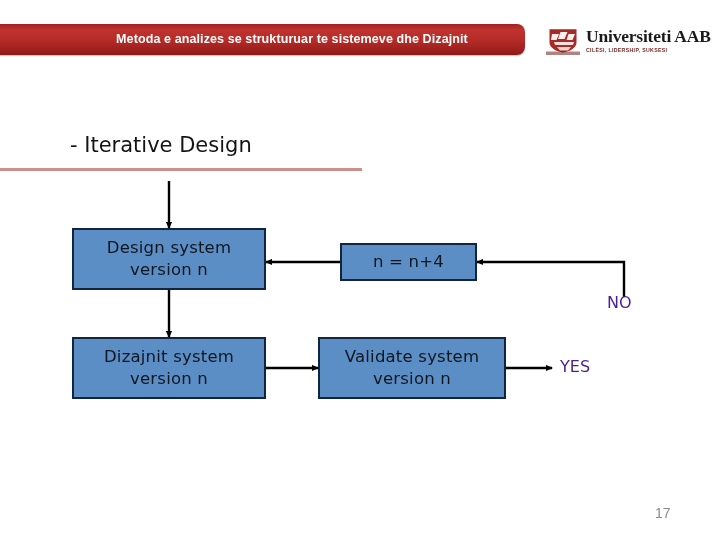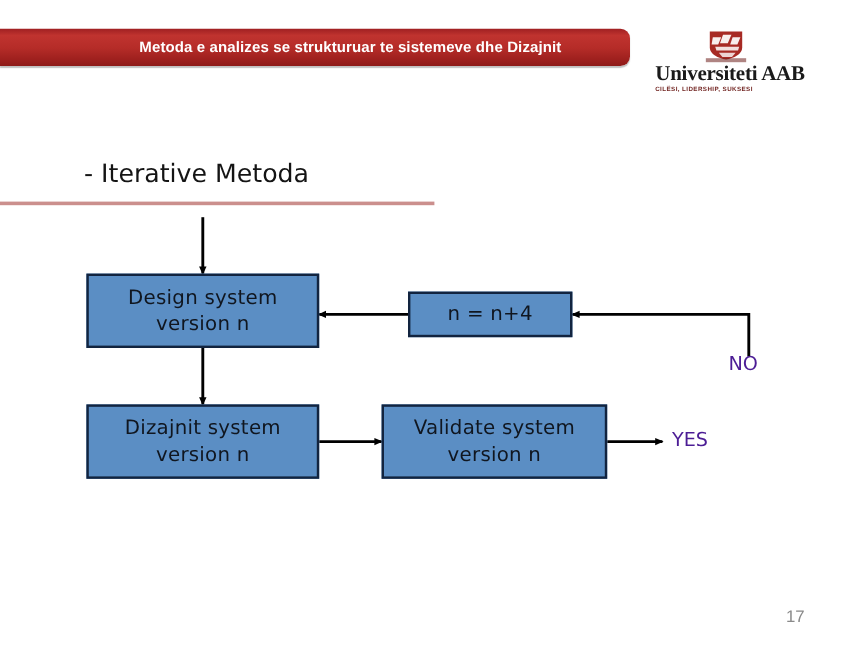--- a/index.html
+++ b/index.html
@@ -51,21 +51,20 @@
     letter-spacing: 0.1px;
     white-space: nowrap;
     padding-left: 37px;
   }
   #brand {
     position: absolute;
     left: 546px; top: 22px;
     height: 36px;
     display: flex;
     align-items: center;
-    flex-direction: column;
   }
   #brand-mark {
     width: 34px;
     height: 30px;
     margin-right: 6px;
     flex: 0 0 auto;
   }
   #brand-text {
     display: flex;
     flex-direction: column;
@@ -173,21 +172,21 @@
       <path d="M11 22 L25 22 L22 25.5 L14 25.5 Z" fill="#ffffff" opacity="0.8"></path>
       <rect x="0" y="26.5" width="34" height="3.5" fill="#6e1f1c" opacity="0.55"></rect>
     </svg>
     <div id="brand-text">
       <div id="brand-name">Universiteti AAB</div>
       <div id="brand-tagline">CILËSI, LIDERSHIP, SUKSESI</div>
     </div>
   </div>
 </div>
 
-<div id="slide-heading">- Iterative Metoda</div>
+<div id="slide-heading">- Iterative Design</div>
 <div id="heading-rule"></div>
 
 <div id="diagram">
 
   <svg width="720" height="540" style="position:absolute;left:0;top:0;" xmlns="http://www.w3.org/2000/svg">
     <defs>
       <marker id="arrowhead" markerWidth="7" markerHeight="7" refX="6" refY="3.5" orient="auto" markerUnits="userSpaceOnUse">
         <polygon points="0 0.4, 7 3.5, 0 6.6" fill="#000000"></polygon>
       </marker>
     </defs>

